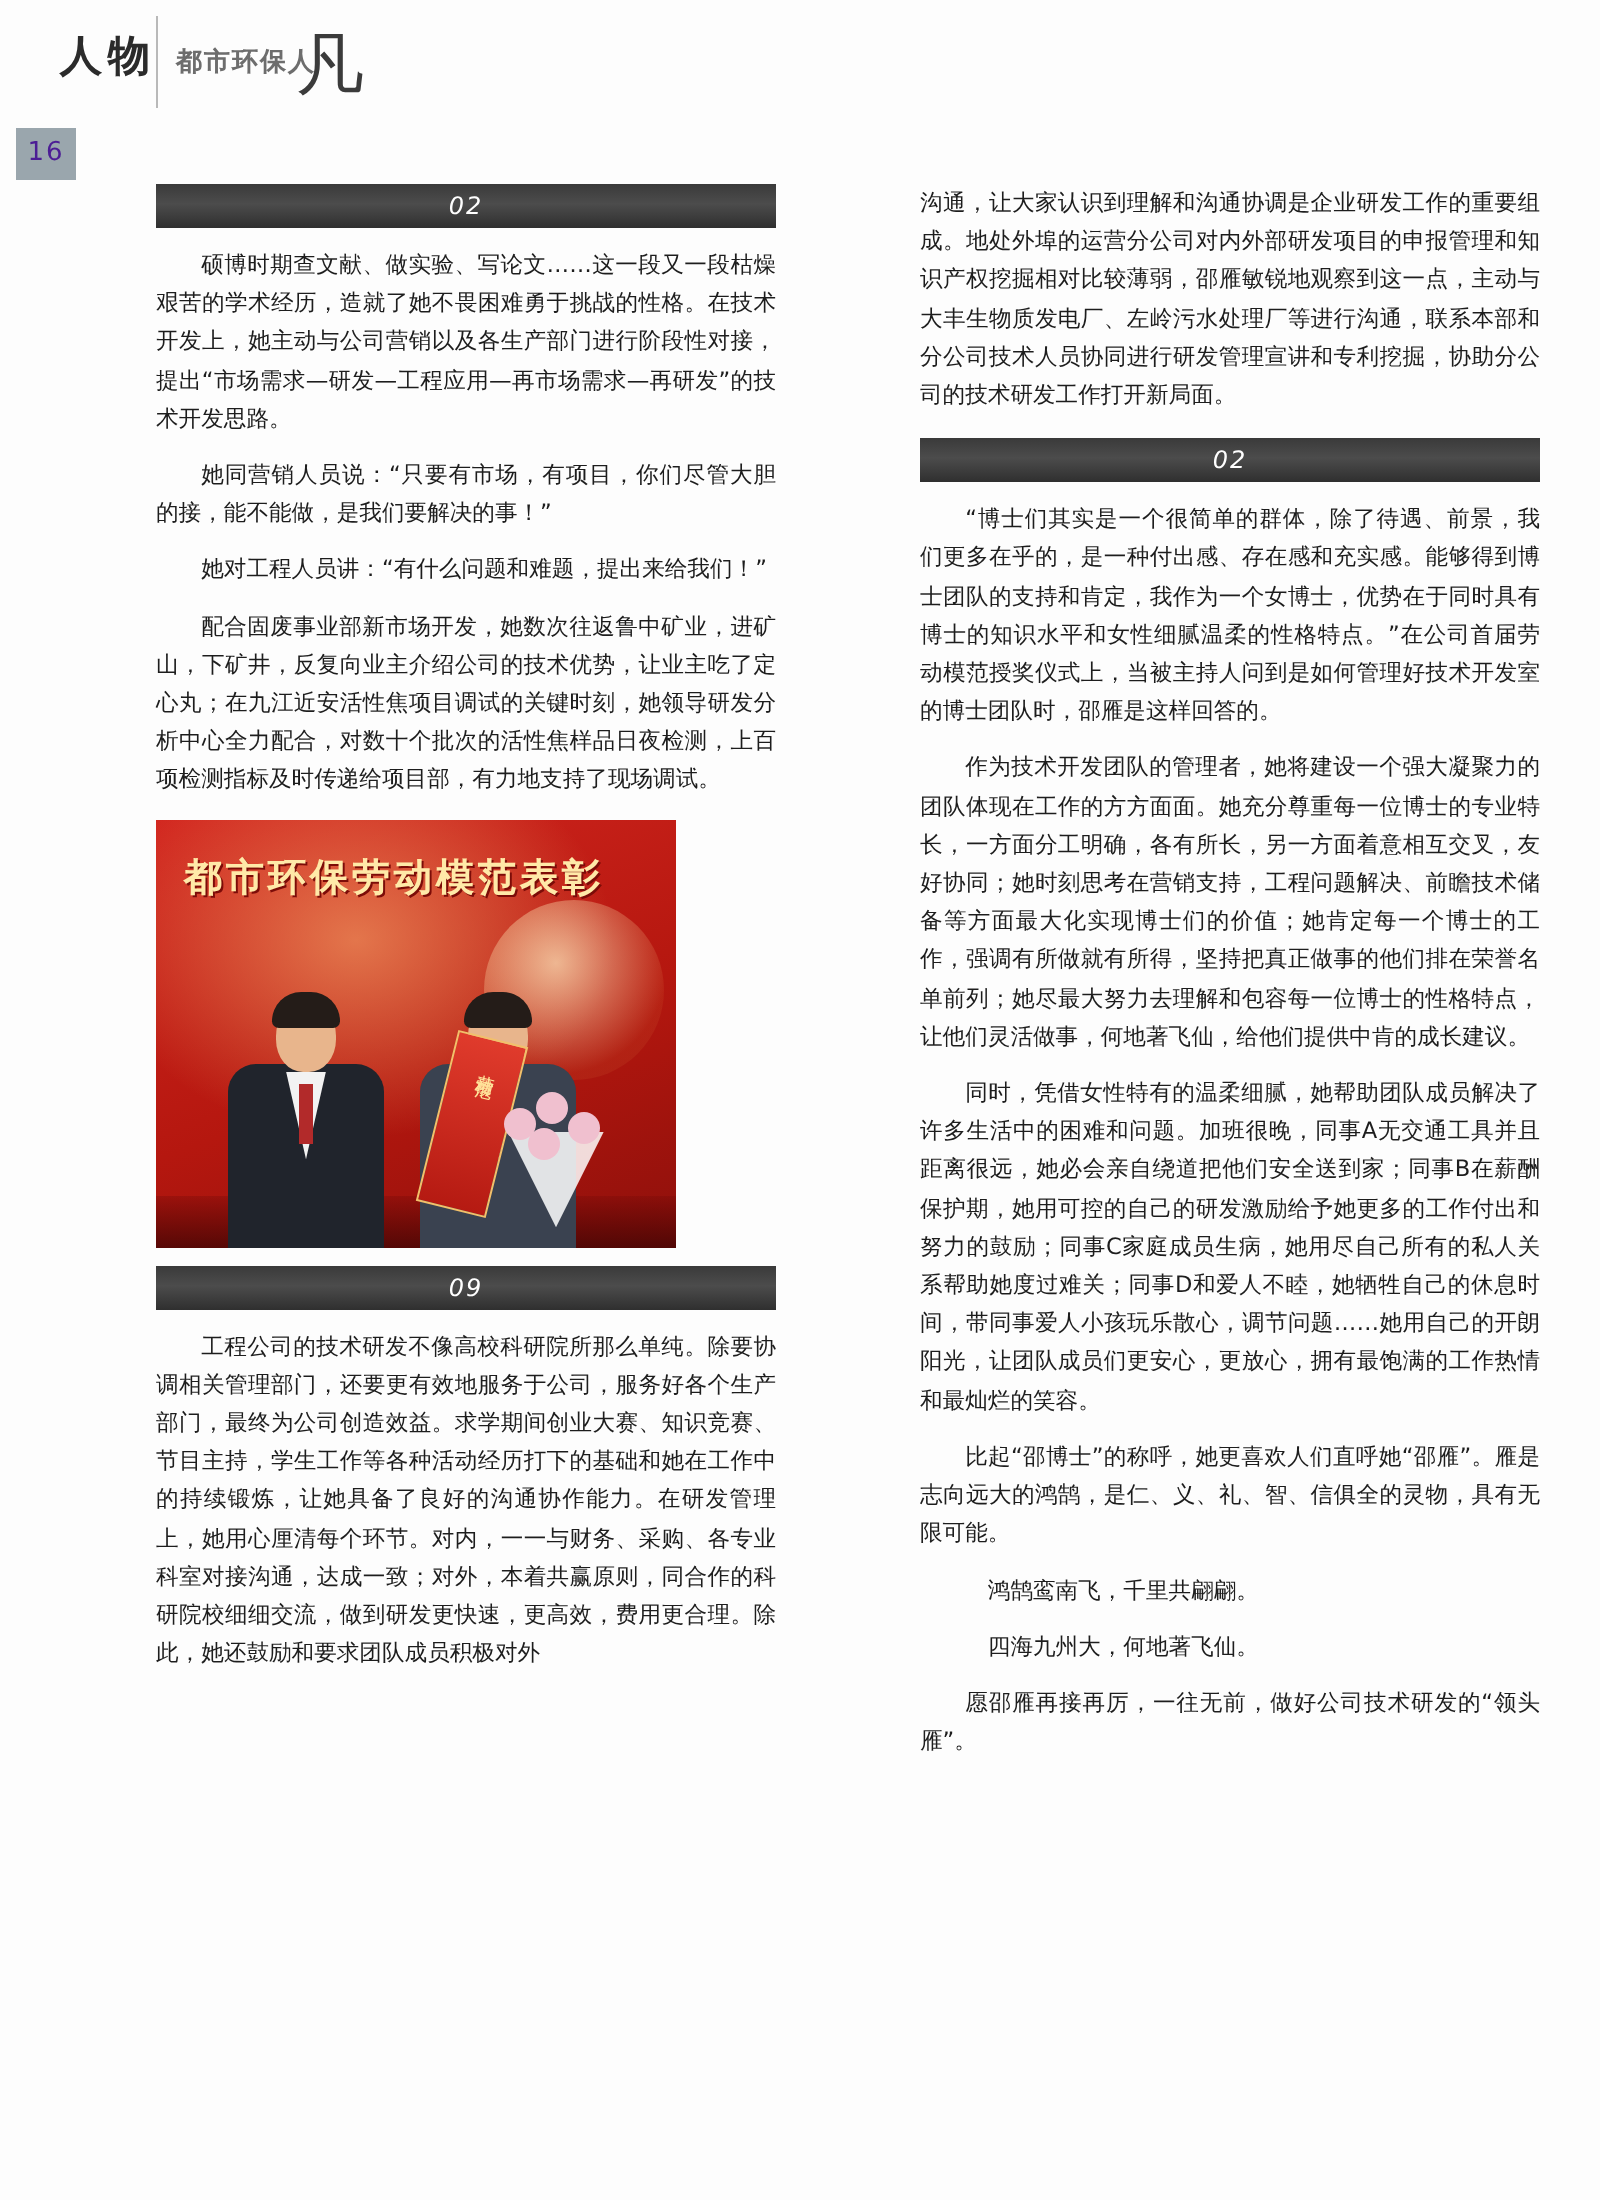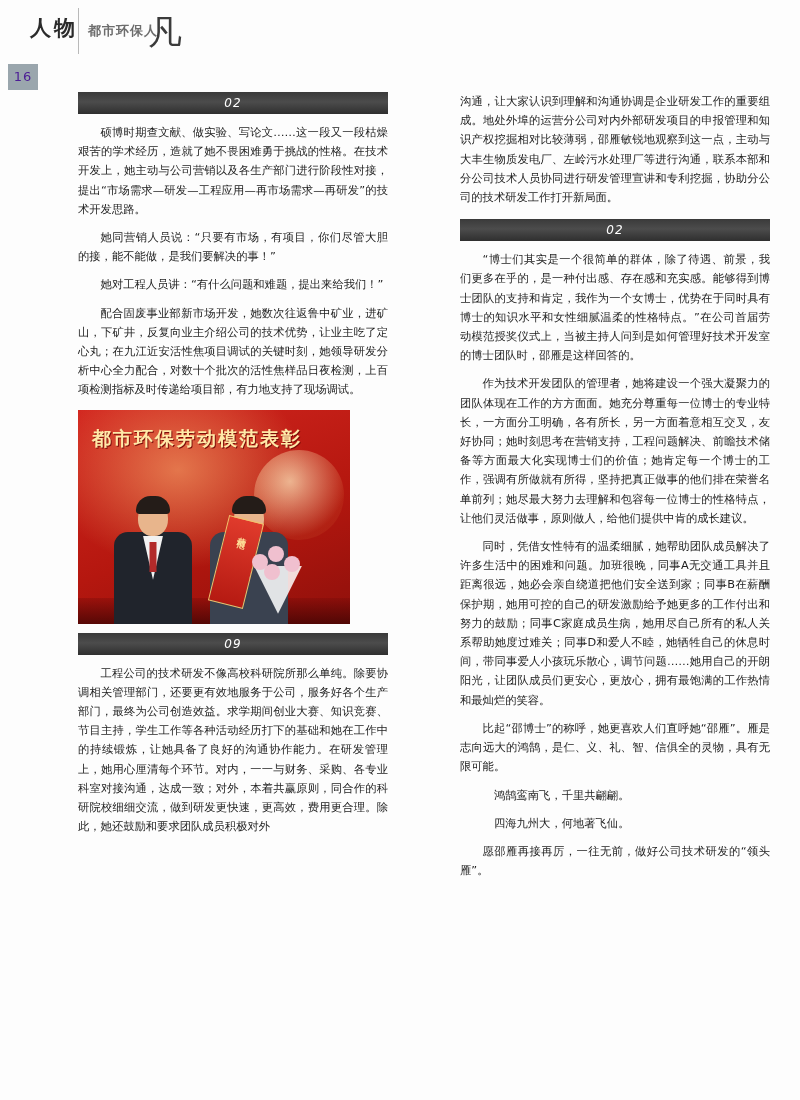--- a/index.html
+++ b/index.html
@@ -121,21 +121,20 @@
 
   
   .photo {
     position: relative;
     width: 260px;
     height: 214px;
     margin: 10px 0 9px 0;
     overflow: hidden;
     background: #c4201d;
     background: linear-gradient(160deg, #d2261f 0%, #b5170f 55%, #8e100b 100%);
-    padding-left: 12px;
   }
   .photo-glow {
     position: absolute;
     left: -30px; top: -40px;
     width: 260px; height: 200px;
     background: radial-gradient(ellipse at center, rgba(255,190,120,0.55) 0%, rgba(200,40,30,0) 70%);
   }
   .photo-banner {
     position: absolute;
     left: 14px;
@@ -325,21 +324,21 @@
     <div class="section-bar">09</div>
     <p class="body">工程公司的技术研发不像高校科研院所那么单纯。除要协调相关管理部门，还要更有效地服务于公司，服务好各个生产部门，最终为公司创造效益。求学期间创业大赛、知识竞赛、节目主持，学生工作等各种活动经历打下的基础和她在工作中的持续锻炼，让她具备了良好的沟通协作能力。在研发管理上，她用心厘清每个环节。对内，一一与财务、采购、各专业科室对接沟通，达成一致；对外，本着共赢原则，同合作的科研院校细细交流，做到研发更快速，更高效，费用更合理。除此，她还鼓励和要求团队成员积极对外</p>
   </div>
 
   <div class="col col-right">
     <p class="body noindent">沟通，让大家认识到理解和沟通协调是企业研发工作的重要组成。地处外埠的运营分公司对内外部研发项目的申报管理和知识产权挖掘相对比较薄弱，邵雁敏锐地观察到这一点，主动与大丰生物质发电厂、左岭污水处理厂等进行沟通，联系本部和分公司技术人员协同进行研发管理宣讲和专利挖掘，协助分公司的技术研发工作打开新局面。</p>
 
     <div class="section-bar spaced">02</div>
 
     <p class="body">“博士们其实是一个很简单的群体，除了待遇、前景，我们更多在乎的，是一种付出感、存在感和充实感。能够得到博士团队的支持和肯定，我作为一个女博士，优势在于同时具有博士的知识水平和女性细腻温柔的性格特点。”在公司首届劳动模范授奖仪式上，当被主持人问到是如何管理好技术开发室的博士团队时，邵雁是这样回答的。</p>
-    <p class="body">作为技术开发团队的管理者，她将建设一个强大凝聚力的团队体现在工作的方方面面。她充分尊重每一位博士的专业特长，一方面分工明确，各有所长，另一方面着意相互交叉，友好协同；她时刻思考在营销支持，工程问题解决、前瞻技术储备等方面最大化实现博士们的价值；她肯定每一个博士的工作，强调有所做就有所得，坚持把真正做事的他们排在荣誉名单前列；她尽最大努力去理解和包容每一位博士的性格特点，让他们灵活做事，原则做人，给他们提供中肯的成长建议。</p>
+    <p class="body">作为技术开发团队的管理者，她将建设一个强大凝聚力的团队体现在工作的方方面面。她充分尊重每一位博士的专业特长，一方面分工明确，各有所长，另一方面着意相互交叉，友好协同；她时刻思考在营销支持，工程问题解决、前瞻技术储备等方面最大化实现博士们的价值；她肯定每一个博士的工作，强调有所做就有所得，坚持把真正做事的他们排在荣誉名单前列；她尽最大努力去理解和包容每一位博士的性格特点，让他们灵活做事，何地著飞仙，给他们提供中肯的成长建议。</p>
     <p class="body">同时，凭借女性特有的温柔细腻，她帮助团队成员解决了许多生活中的困难和问题。加班很晚，同事A无交通工具并且距离很远，她必会亲自绕道把他们安全送到家；同事B在薪酬保护期，她用可控的自己的研发激励给予她更多的工作付出和努力的鼓励；同事C家庭成员生病，她用尽自己所有的私人关系帮助她度过难关；同事D和爱人不睦，她牺牲自己的休息时间，带同事爱人小孩玩乐散心，调节问题……她用自己的开朗阳光，让团队成员们更安心，更放心，拥有最饱满的工作热情和最灿烂的笑容。</p>
     <p class="body">比起“邵博士”的称呼，她更喜欢人们直呼她“邵雁”。雁是志向远大的鸿鹄，是仁、义、礼、智、信俱全的灵物，具有无限可能。</p>
 
     <p class="verse">鸿鹄鸾南飞，千里共翩翩。</p>
     <p class="verse">四海九州大，何地著飞仙。</p>
 
     <p class="body">愿邵雁再接再厉，一往无前，做好公司技术研发的“领头雁”。</p>
   </div>
 
 </div>

